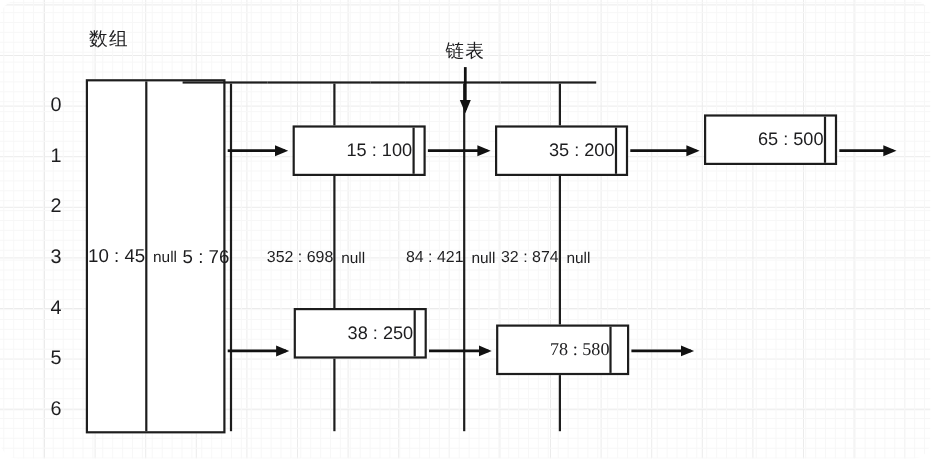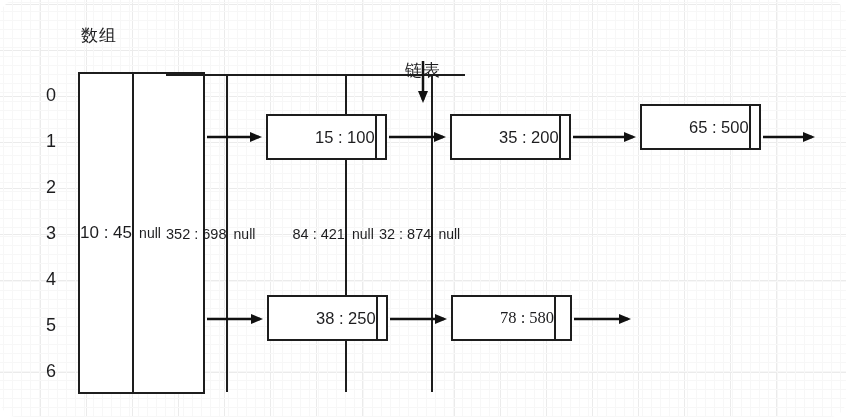--- a/index.html
+++ b/index.html
@@ -84,34 +84,38 @@
   }
   .node-ptr { width: 32px; }
   .arrows { position: absolute; left: 0; top: 0; pointer-events: none; }
 </style>
 </head>
 <body>
 
 <div class="canvas">
 
   <div class="hdr-label" style="left:76px; top:24px; width:46px;">数组</div>
-  <div class="hdr-label" style="left:397px; top:35px; width:52px;margin-top:24px;">链表</div>
+  <div class="hdr-label" style="left:397px; top:35px; width:52px;">链表</div>
 
   <div class="idx" style="top:72px;">0</div>
   <div class="idx" style="top:118px;">1</div>
   <div class="idx" style="top:164px;">2</div>
   <div class="idx" style="top:210px;">3</div>
   <div class="idx" style="top:256px;">4</div>
   <div class="idx" style="top:302px;">5</div>
   <div class="idx" style="top:348px;">6</div>
 
   <div class="array">
     <div class="array-row fs-lg">
       <div class="cell-value">10 : 45</div>
       <div class="cell-ptr">null</div>
+    </div>
+    <div class="array-row fs-lg">
+      <div class="cell-value">5 : 76</div>
+      <div class="cell-ptr"></div>
     </div>
     <div class="array-row">
       <div class="cell-value">352 : 698</div>
       <div class="cell-ptr">null</div>
     </div>
     <div class="array-row merged">
       <div class="cell-value"></div>
       <div class="cell-ptr"></div>
     </div>
     <div class="array-row">
@@ -130,21 +134,21 @@
   </div>
   <div class="node" style="left:450px; top:114px;">
     <div class="node-main">35 : 200</div>
     <div class="node-ptr"></div>
   </div>
   <div class="node" style="left:640px; top:104px;justify-content:flex-end;">
     <div class="node-main">65 : 500</div>
     <div class="node-ptr"></div>
   </div>
 
-  <div class="node" style="left:267px; top:295px;">
+  <div class="node" style="left:267px; top:280px;">
     <div class="node-main">38 : 250</div>
     <div class="node-ptr"></div>
   </div>
   <div class="node" style="left:451px; top:295px;font-family:Liberation Serif, serif;">
     <div class="node-main">78 : 580</div>
     <div class="node-ptr"></div>
   </div>
 
   <svg class="arrows" width="846" height="417" viewBox="0 0 846 417">
     <defs>

